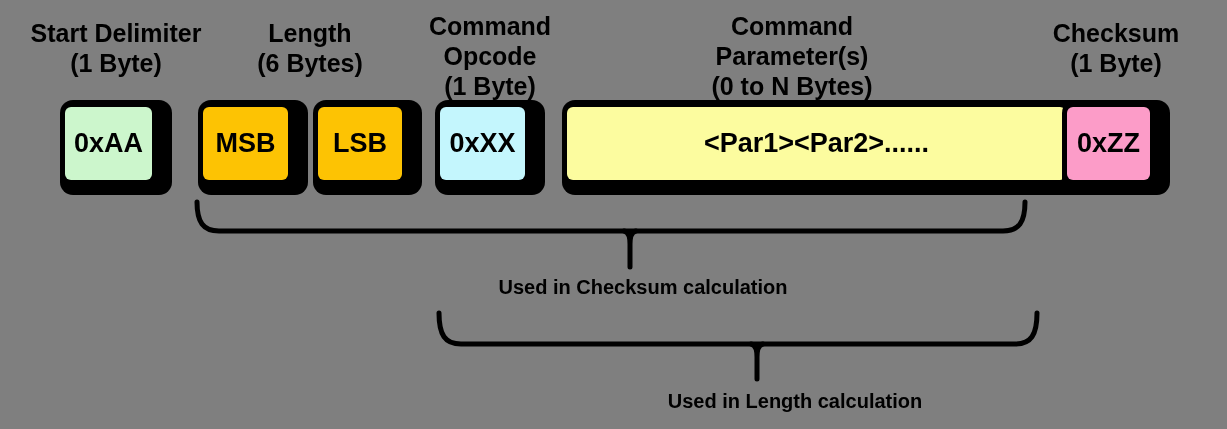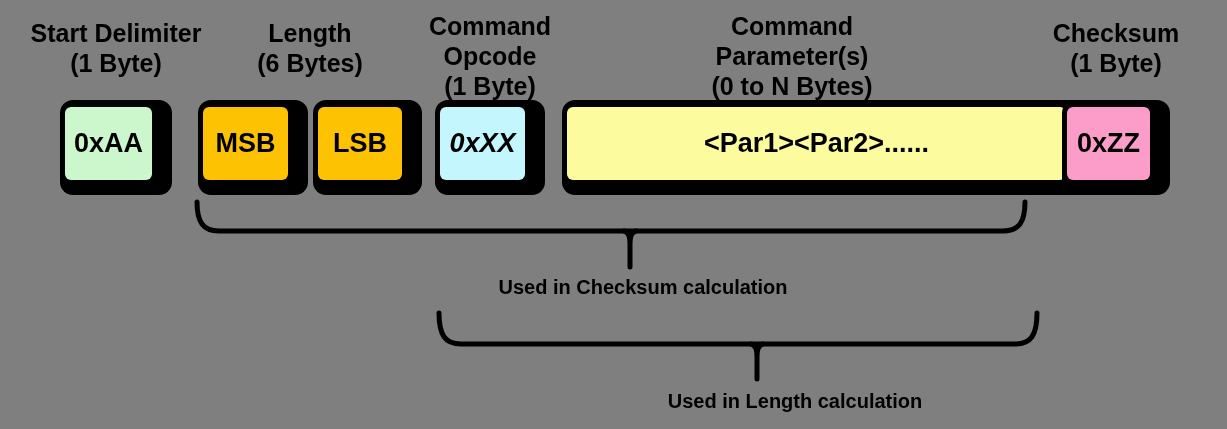--- a/index.html
+++ b/index.html
@@ -39,21 +39,21 @@
   .box .face {
     width: 100%; height: 100%;
     display: flex; align-items: center; justify-content: center;
     font-size: 27px;
     border-radius: 6px;
     text-align: right;
   }
   .box-aa  { left: 60px;   width: 112px; }
   .box-msb { left: 198px;  width: 110px; }
   .box-lsb { left: 313px;  width: 109px; }
-  .box-xx  { left: 435px;  width: 110px; font-style: italic; }
+  .box-xx  { left: 435px;  width: 110px; }
   .box-par { left: 562px;  width: 524px; }
   .box-zz  { left: 1062px; width: 108px; }
 
   .braces {
     position: absolute;
     left: 0; top: 0;
     width: 1227px; height: 429px;
     pointer-events: none;
   }
   .note {

